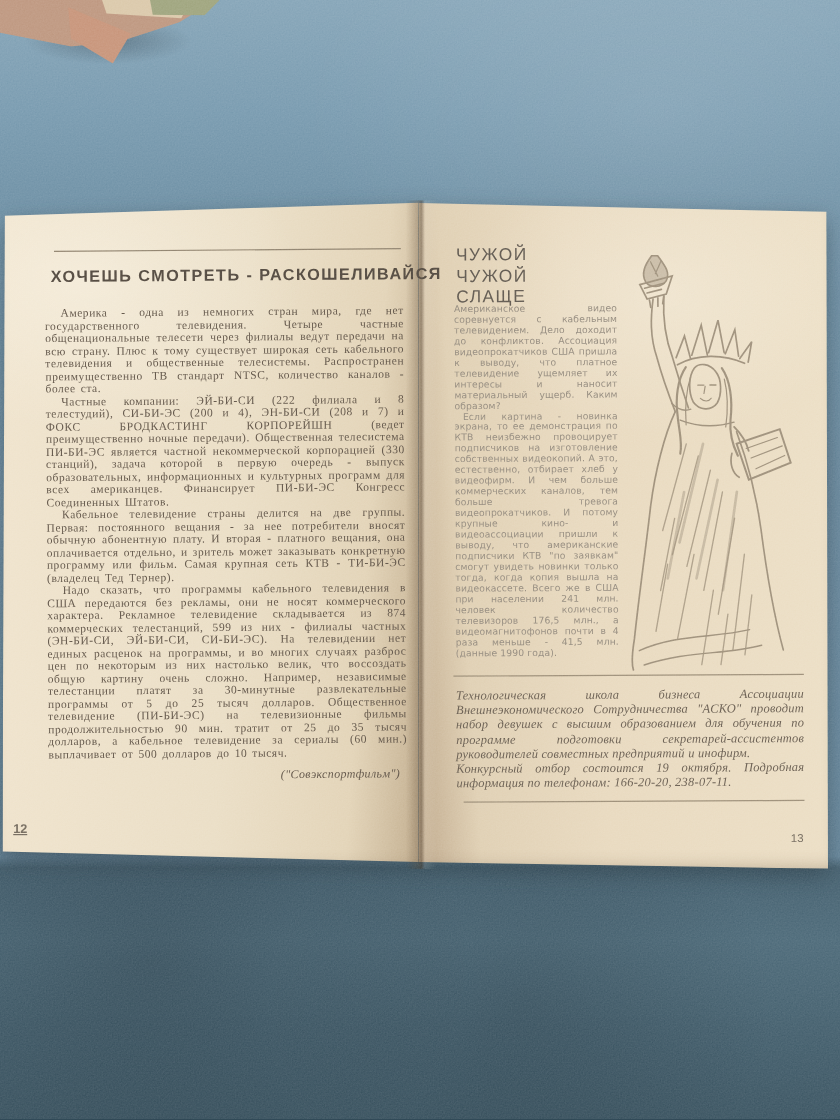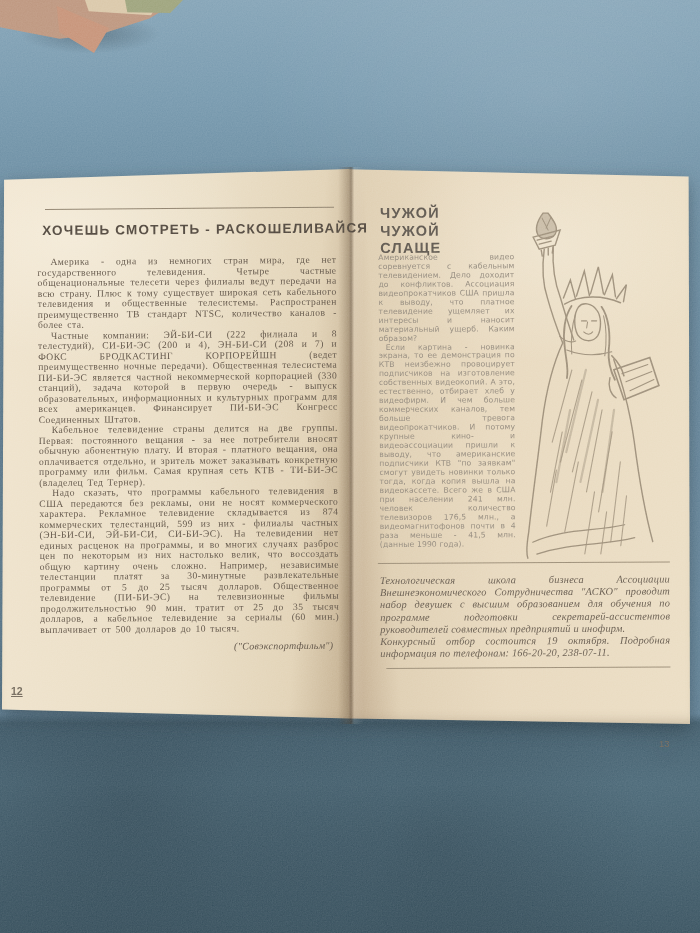--- a/index.html
+++ b/index.html
@@ -53,26 +53,26 @@
     font-family:"Liberation Sans",sans-serif;font-size:13.5px;font-weight:bold;
     letter-spacing:1.2px;color:#483e33;white-space:nowrap;}
   .lp-body{position:absolute;left:35px;top:90px;width:299px;
     font-size:9.6px;line-height:10.5px;text-align:justify;
     letter-spacing:.45px;word-spacing:1.4px;color:#574a3c;hyphens:auto;}
   .lp-body p{margin:0;text-indent:13px;}
   .lp-caption{margin-top:8px;text-align:right;font-style:italic;font-size:10px;
     letter-spacing:.3px;padding-right:6px;}
   .pageno{position:absolute;font-family:"Liberation Sans",sans-serif;color:#6c6254;}
   .pageno-left{left:9px;top:518px;font-size:10.5px;font-weight:bold;text-decoration:underline;}
-  .pageno-right{left:657px;top:527px;font-size:9.5px;margin-top:44px;}
+  .pageno-right{left:657px;top:527px;font-size:9.5px;}
   
   .rp-content{position:absolute;left:347px;top:0;width:341px;height:557px;
     transform:rotate(-0.3deg);transform-origin:30px 40px;}
   .rp-title{position:absolute;left:31px;top:38px;margin:0;
-    font-family:"Liberation Sans",sans-serif;font-size:14.5px;font-weight:bold;
+    font-family:"Liberation Sans",sans-serif;font-size:14.5px;font-weight:normal;
     line-height:17.5px;letter-spacing:1.2px;color:#574f45;}
   .rp-title span{display:block;}
   .rp-col{position:absolute;left:29px;top:87px;width:136px;
     font-family:"DejaVu Sans",sans-serif;font-size:7.7px;line-height:8.95px;
     text-align:justify;letter-spacing:.1px;color:#8e8476;hyphens:auto;}
   .rp-col p{margin:0;}
   .rp-col p + p{text-indent:7px;}
   .statue{position:absolute;left:152px;top:44px;}
   .rp-rule1{left:27px;top:396px;width:292px;background:#988971;}
   .rp-ad{position:absolute;left:29px;top:408px;width:290px;

